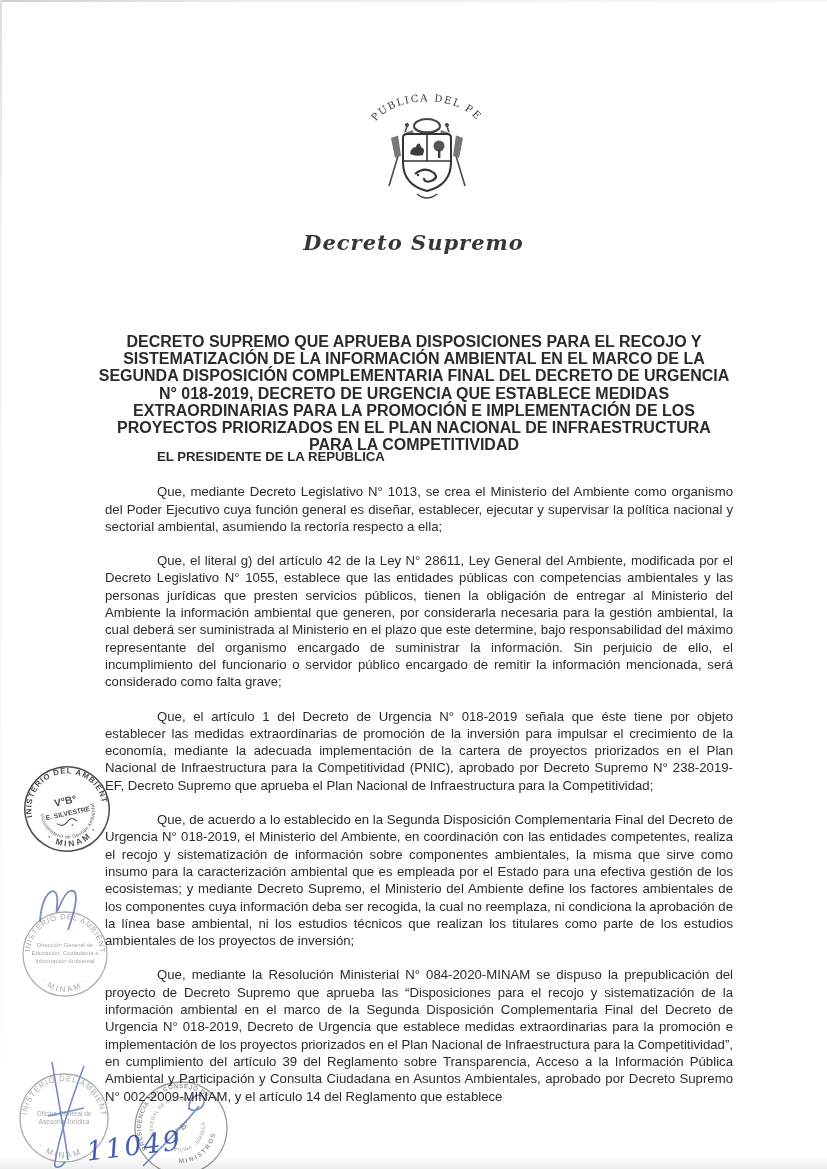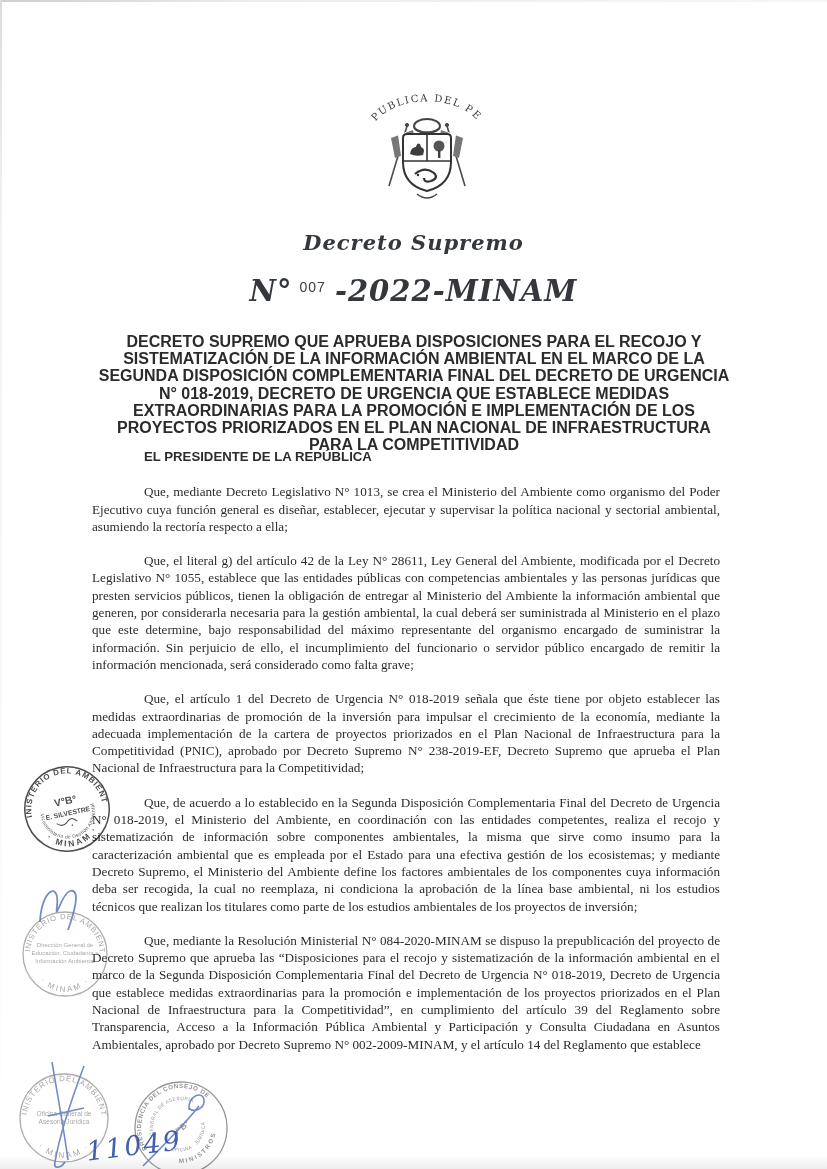--- a/index.html
+++ b/index.html
@@ -20,25 +20,25 @@
   .title-number{position:absolute;top:274px;left:0;width:100%;text-align:center;
         font-family:"DejaVu Serif",serif;font-style:italic;font-weight:bold;
         font-size:29px;color:#34383c;letter-spacing:1px;}
   .title-number .typed{font-family:"Liberation Sans",sans-serif;font-style:normal;
         font-weight:normal;font-size:14px;letter-spacing:1px;color:#3a3a3a;
         vertical-align:9px;margin:0 9px 0 7px;}
 
   .subject{position:absolute;top:333px;left:94px;width:640px;text-align:center;
         font-weight:bold;font-size:16px;line-height:17.2px;color:#2b2b2b;}
 
-  .body-text{position:absolute;top:448px;left:92px;width:632px;
+  .body-text{position:absolute;top:448px;left:105px;width:632px;
         font-size:13.2px;line-height:17.3px;text-align:justify;color:#2c2c2c;}
   .salutation{font-weight:bold;margin:0 0 18px 52px;text-align:left;}
   .considerando{font-weight:bold;margin:0 0 19px 52px;text-align:left;}
-  .para{margin:0 4px 17px 0;text-indent:52px;font-family:Liberation Serif, serif;}
+  .para{margin:0 4px 17px 0;text-indent:52px;}
 
   .stamp{position:absolute;mix-blend-mode:multiply;}
   .stamp svg{display:block;}
   .st-black{opacity:0.92;}
   .st-gray{opacity:0.8;}
 
   .handnum{position:absolute;left:86px;top:1130px;font-family:"DejaVu Serif",serif;
         font-style:italic;font-size:27px;color:#2f4da8;letter-spacing:2px;
         transform:rotate(-7deg);opacity:0.9;}
 </style>
@@ -81,23 +81,20 @@
       </g>
       <g fill="none" stroke="#333" stroke-width="2.2">
         <path d="M 54,88 q 10,-8 19,-1 q 5,5 -3,8 q -7,2 -7,-3"></path>
         <circle cx="57" cy="89" r="1.2" fill="#333" stroke="none"></circle>
       </g>
       <path d="M 56,108 q 10,8 20,0" fill="none" stroke="#444" stroke-width="1.6"></path>
     </g>
   </svg>
 
   <div class="title-script">Decreto Supremo</div>
-  <div class="title-number">
-    <span>N°</span><span class="typed">007</span><span>-2022-MINAM</span>
-  </div>
 
   <div class="subject">DECRETO SUPREMO QUE APRUEBA DISPOSICIONES PARA EL RECOJO Y SISTEMATIZACIÓN DE LA INFORMACIÓN AMBIENTAL EN EL MARCO DE LA SEGUNDA DISPOSICIÓN COMPLEMENTARIA FINAL DEL DECRETO DE URGENCIA N° 018-2019, DECRETO DE URGENCIA QUE ESTABLECE MEDIDAS EXTRAORDINARIAS PARA LA PROMOCIÓN E IMPLEMENTACIÓN DE LOS PROYECTOS PRIORIZADOS EN EL PLAN NACIONAL DE INFRAESTRUCTURA PARA LA COMPETITIVIDAD</div>
 
   <div class="body-text">
     <p class="salutation">EL PRESIDENTE DE LA REPÚBLICA</p>
     <p class="para">Que, mediante Decreto Legislativo N° 1013, se crea el Ministerio del Ambiente como organismo del Poder Ejecutivo cuya función general es diseñar, establecer, ejecutar y supervisar la política nacional y sectorial ambiental, asumiendo la rectoría respecto a ella;</p>
     <p class="para">Que, el literal g) del artículo 42 de la Ley N° 28611, Ley General del Ambiente, modificada por el Decreto Legislativo N° 1055, establece que las entidades públicas con competencias ambientales y las personas jurídicas que presten servicios públicos, tienen la obligación de entregar al Ministerio del Ambiente la información ambiental que generen, por considerarla necesaria para la gestión ambiental, la cual deberá ser suministrada al Ministerio en el plazo que este determine, bajo responsabilidad del máximo representante del organismo encargado de suministrar la información. Sin perjuicio de ello, el incumplimiento del funcionario o servidor público encargado de remitir la información mencionada, será considerado como falta grave;</p>
     <p class="para">Que, el artículo 1 del Decreto de Urgencia N° 018-2019 señala que éste tiene por objeto establecer las medidas extraordinarias de promoción de la inversión para impulsar el crecimiento de la economía, mediante la adecuada implementación de la cartera de proyectos priorizados en el Plan Nacional de Infraestructura para la Competitividad (PNIC), aprobado por Decreto Supremo N° 238-2019-EF, Decreto Supremo que aprueba el Plan Nacional de Infraestructura para la Competitividad;</p>
     <p class="para">Que, de acuerdo a lo establecido en la Segunda Disposición Complementaria Final del Decreto de Urgencia N° 018-2019, el Ministerio del Ambiente, en coordinación con las entidades competentes, realiza el recojo y sistematización de información sobre componentes ambientales, la misma que sirve como insumo para la caracterización ambiental que es empleada por el Estado para una efectiva gestión de los ecosistemas; y mediante Decreto Supremo, el Ministerio del Ambiente define los factores ambientales de los componentes cuya información deba ser recogida, la cual no reemplaza, ni condiciona la aprobación de la línea base ambiental, ni los estudios técnicos que realizan los titulares como parte de los estudios ambientales de los proyectos de inversión;</p>
     <p class="para">Que, mediante la Resolución Ministerial N° 084-2020-MINAM se dispuso la prepublicación del proyecto de Decreto Supremo que aprueba las “Disposiciones para el recojo y sistematización de la información ambiental en el marco de la Segunda Disposición Complementaria Final del Decreto de Urgencia N° 018-2019, Decreto de Urgencia que establece medidas extraordinarias para la promoción e implementación de los proyectos priorizados en el Plan Nacional de Infraestructura para la Competitividad”, en cumplimiento del artículo 39 del Reglamento sobre Transparencia, Acceso a la Información Pública Ambiental y Participación y Consulta Ciudadana en Asuntos Ambientales, aprobado por Decreto Supremo N° 002-2009-MINAM, y el artículo 14 del Reglamento que establece</p>

